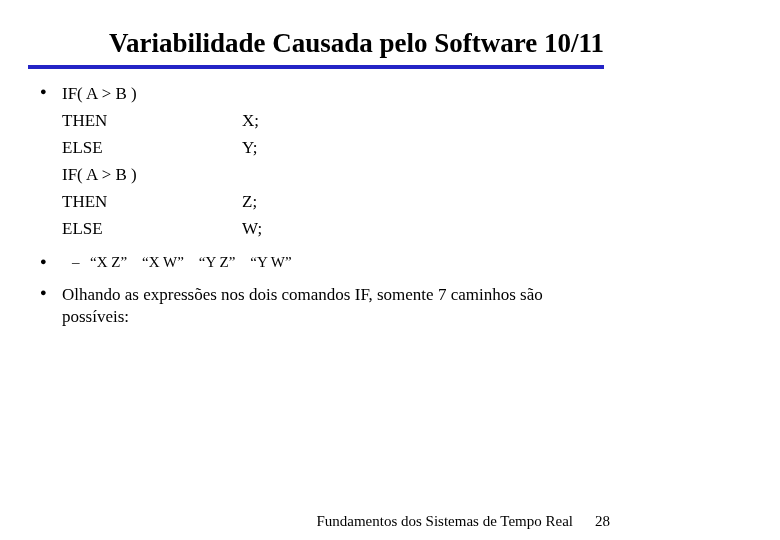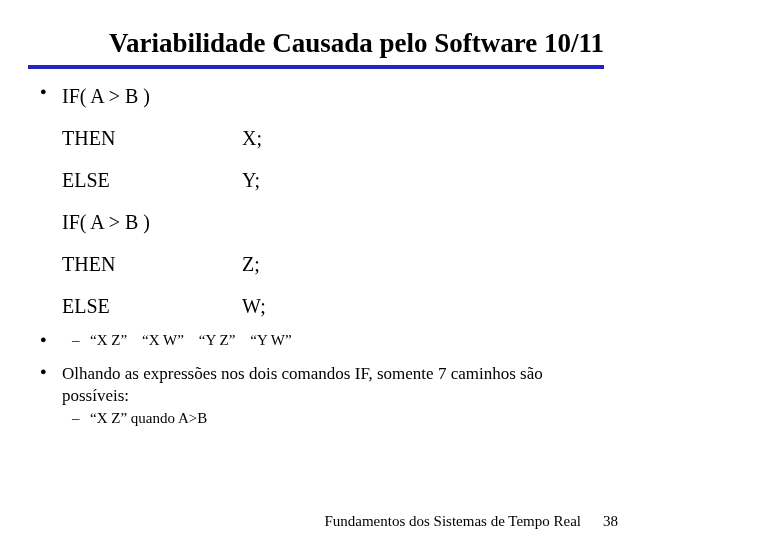--- a/index.html
+++ b/index.html
@@ -68,31 +68,31 @@
   ul.level2 > li::before {
     content: "–";
     position: absolute;
     left: 10px;
     top: 0;
     color: #000;
   }
   .code-block {
     display: grid;
     grid-template-columns: 180px auto;
-    row-gap: 16px;
-    font-size: 20px;
+    row-gap: 5px;
+    font-size: 17px;
   }
   .code-block span {
     white-space: pre;
   }
   .footer-wrap {
     position: absolute;
     bottom: 10px;
     left: 0;
-    right: 0;
+    right: 8px;
     display: flex;
     justify-content: flex-end;
     align-items: center;
     padding: 0 14px 0 0;
     gap: 22px;
     font-size: 15px;
   }
 </style>
 </head>
 <body>
@@ -124,26 +124,25 @@
 
       <li>
         <ul class="level2">
           <li>“X Z” “X W” “Y Z” “Y W”</li>
         </ul>
       </li>
 
       <li>
         <span>Olhando as expressões nos dois comandos IF, somente 7 caminhos são possíveis:</span>
         <ul class="level2">
-          <li>“X Z” quando A&gt;B</li>
         </ul>
       </li>
 
 
     </ul>
   </div>
 
   <div class="footer-wrap">
     <span>Fundamentos dos Sistemas de Tempo Real</span>
-    <span>38</span>
+    <span>28</span>
   </div>
 
 </div>
 
 </body></html>

